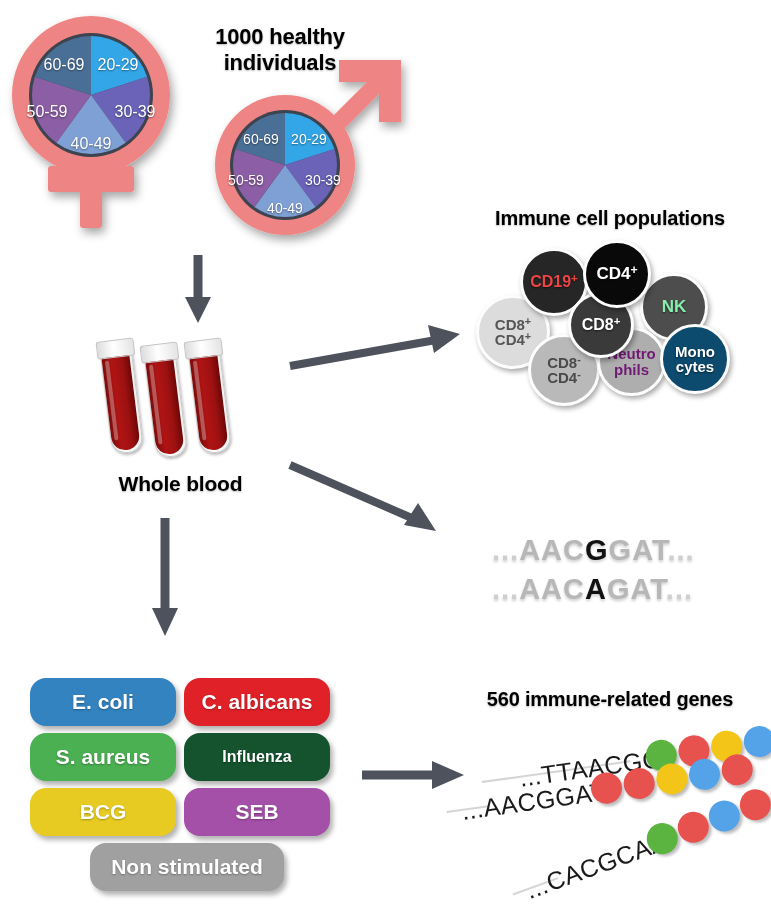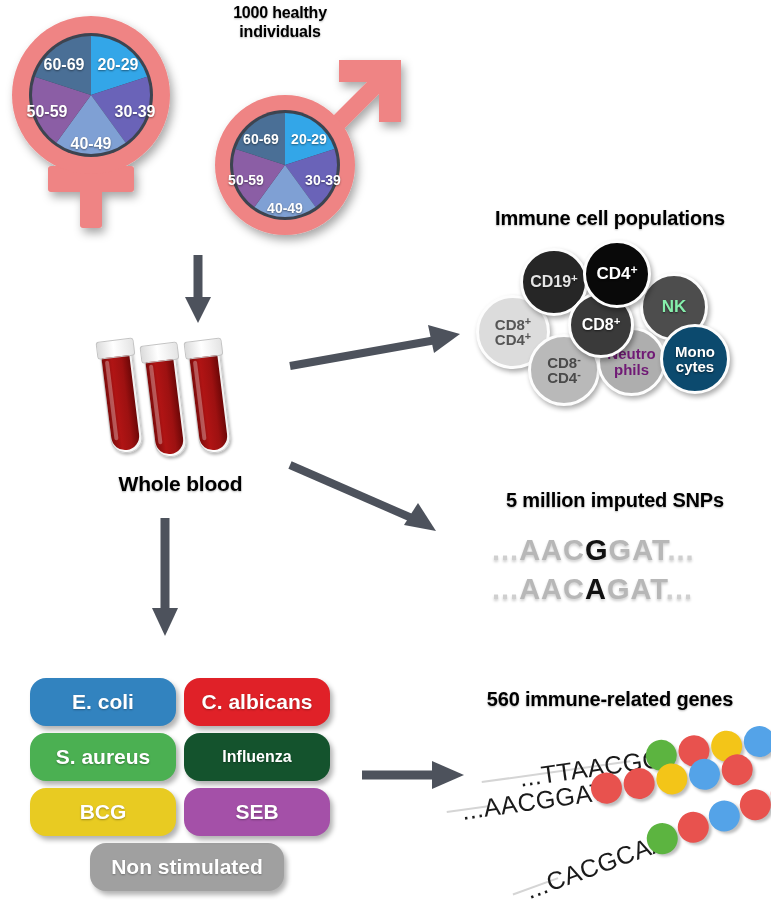--- a/index.html
+++ b/index.html
@@ -17,21 +17,21 @@
   .heading{
     font-weight:bold;color:#000;text-align:center;
     line-height:1.17;letter-spacing:-0.2px;
     text-shadow:0 1px 2px rgba(0,0,0,0.28);
   }
 
   
   .sym-wrap{position:absolute;}
   .sym-svg{position:absolute;left:0;top:0;overflow:visible;}
   .pie-label{
-    position:absolute;color:#fff;font-weight:bold;
+    position:absolute;color:#fff;font-weight:normal;
     white-space:nowrap;text-shadow:0 1px 2px rgba(0,0,0,0.45);
     transform:translate(-50%,-50%);
   }
 
   
   .arrow-svg{position:absolute;overflow:visible;}
 
   
   .tube{
     position:absolute;width:30px;height:110px;
@@ -105,21 +105,21 @@
   .bead{
     position:absolute;border-radius:50%;
     box-shadow:2px 3px 3px rgba(0,0,0,0.26);
   }
 </style>
 </head>
 <body>
 
 <div id="stage">
 
-  <div class="abs heading" style="left:175px;top:4px;width:210px;font-size:16px;">
+  <div class="abs heading" style="left:175px;top:24px;width:210px;font-size:22px;">
     <div>1000 healthy</div>
     <div>individuals</div>
   </div>
 
   <div class="sym-wrap" style="left:8px;top:8px;width:190px;height:235px;">
     <svg class="sym-svg" width="190" height="235" viewBox="0 0 190 235">
       <defs>
         <filter id="shGender" x="-30%" y="-30%" width="170%" height="170%">
           <feDropShadow dx="3" dy="5" stdDeviation="5" flood-color="#000" flood-opacity="0.35"></feDropShadow>
         </filter>
@@ -213,21 +213,21 @@
 
   <svg class="arrow-svg" style="left:150px;top:518px;" width="30" height="120" viewBox="0 0 30 120">
     <line x1="15" y1="0" x2="15" y2="95" stroke="#4d525c" stroke-width="9"></line>
     <polygon points="15,118 2,90 28,90" fill="#4d525c"></polygon>
   </svg>
 
   <div class="abs heading" style="left:460px;top:207px;width:300px;font-size:20px;">Immune cell populations</div>
 
   <div class="abs" style="left:460px;top:240px;width:300px;height:170px;">
 
-    <div class="cellc" style="left:60px;top:8px;width:68px;height:68px;background:#262626;color:#e5e5e5;font-size:16px;z-index:4;">
+    <div class="cellc" style="left:60px;top:8px;width:68px;height:68px;background:#262626;color:#ef4444;font-size:16px;z-index:4;">
       <span class="lt">
         <span>CD19</span><sup>+</sup>
       </span>
     </div>
 
     <div class="cellc" style="left:123px;top:0px;width:68px;height:68px;background:#090909;color:#ffffff;font-size:17px;z-index:6;">
       <span class="lt">
         <span>CD4</span><sup>+</sup>
       </span>
     </div>
@@ -262,21 +262,20 @@
       </span>
     </div>
 
     <div class="cellc" style="left:200px;top:84px;width:70px;height:70px;background:#0c4a6e;color:#ffffff;font-size:15px;z-index:5;">
       <span class="lt">
         <span>Mono</span><br><span>cytes</span>
       </span>
     </div>
   </div>
 
-  <div class="abs heading" style="left:470px;top:489px;width:290px;font-size:20px;">5 million imputed SNPs</div>
 
   <div class="snp-row" style="left:492px;top:534px;font-size:29px;letter-spacing:1px;">
     <span class="dim">...</span><span>AAC</span><span class="hi">G</span><span>GAT</span><span class="dim">...</span>
   </div>
 
   <div class="snp-row" style="left:492px;top:573px;font-size:29px;letter-spacing:1px;">
     <span class="dim">...</span><span>AAC</span><span class="hi">A</span><span>GAT</span><span class="dim">...</span>
   </div>
 
   <div class="abs" style="left:30px;top:678px;width:310px;height:217px;">

